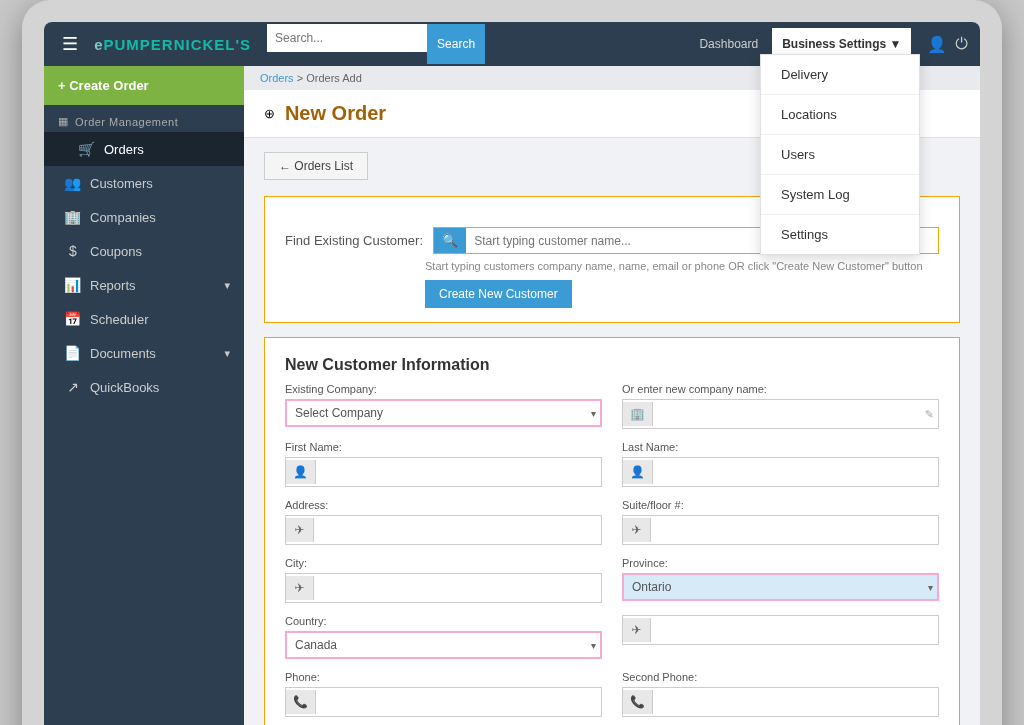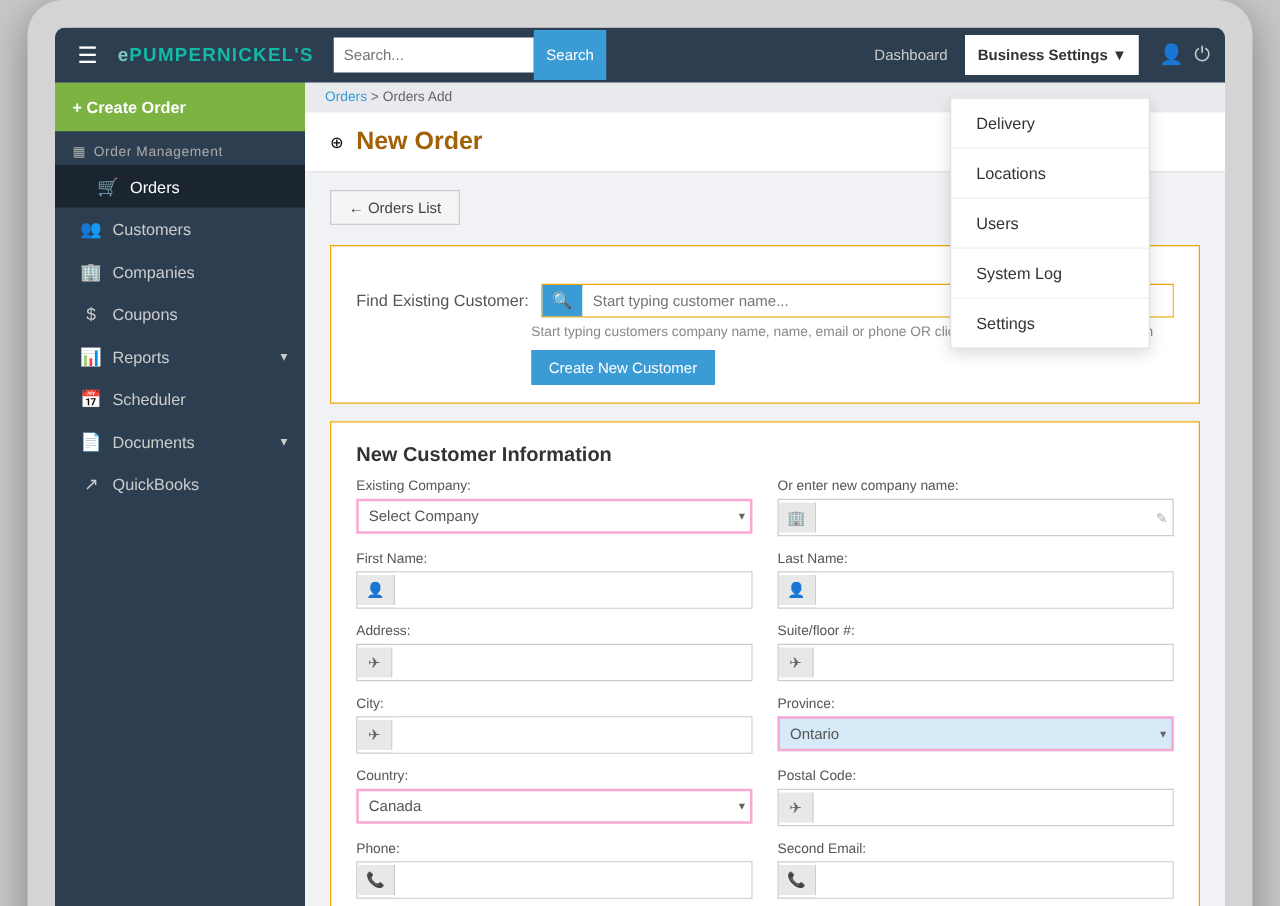--- a/index.html
+++ b/index.html
@@ -45,21 +45,21 @@
     }
     .nav-logo span { color: #14b8a6; }
     .nav-hamburger {
       color: #fff;
       font-size: 18px;
       cursor: pointer;
       padding: 4px 6px;
     }
     .search-wrap {
       display: flex;
-      align-items: center;
+      align-items: flex-start;
       flex: 1;
       max-width: 260px;
     }
     .search-input {
       background: #fff;
       border: none;
       padding: 5px 8px;
       height: 28px;
       font-size: 12px;
       width: 160px;
@@ -100,21 +100,21 @@
       margin-left: 6px;
     }
     .nav-icon {
       color: #ccc;
       font-size: 16px;
       cursor: pointer;
     }
     
     .dropdown-menu {
       position: absolute;
-      top: 56px;
+      top: 32px;
       right: 60px;
       background: #fff;
       border: 1px solid #e0e0e0;
       box-shadow: 0 4px 12px rgba(0,0,0,0.15);
       z-index: 100;
       min-width: 160px;
     }
     .dropdown-item {
       padding: 12px 20px;
       cursor: pointer;
@@ -544,37 +544,36 @@
                 <label class="form-label">Country:</label>
                 <div class="select-with-arrow">
                   <select class="form-select">
                     <option selected="">Canada</option>
                   </select>
                   <span class="select-arrow">▾</span>
                 </div>
               </div>
 
               <div class="form-group">
-                <label class="form-label">Postal Code:</label>
                 <div class="input-with-icon">
                   <span class="input-icon">✈</span>
                   <input class="form-input" type="text" style="">
                 </div>
               </div>
 
               <div class="form-group">
                 <label class="form-label">Phone:</label>
                 <div class="input-with-icon">
                   <span class="input-icon">📞</span>
                   <input class="form-input" type="text" style="">
                 </div>
               </div>
 
               <div class="form-group">
-                <label class="form-label">Second Email:</label>
+                <label class="form-label">Second Phone:</label>
                 <div class="input-with-icon">
                   <span class="input-icon">📞</span>
                   <input class="form-input" type="text" style="">
                 </div>
               </div>
 
               <div class="form-group">
                 <label class="form-label">Confirmation Email:</label>
 
               </div>

